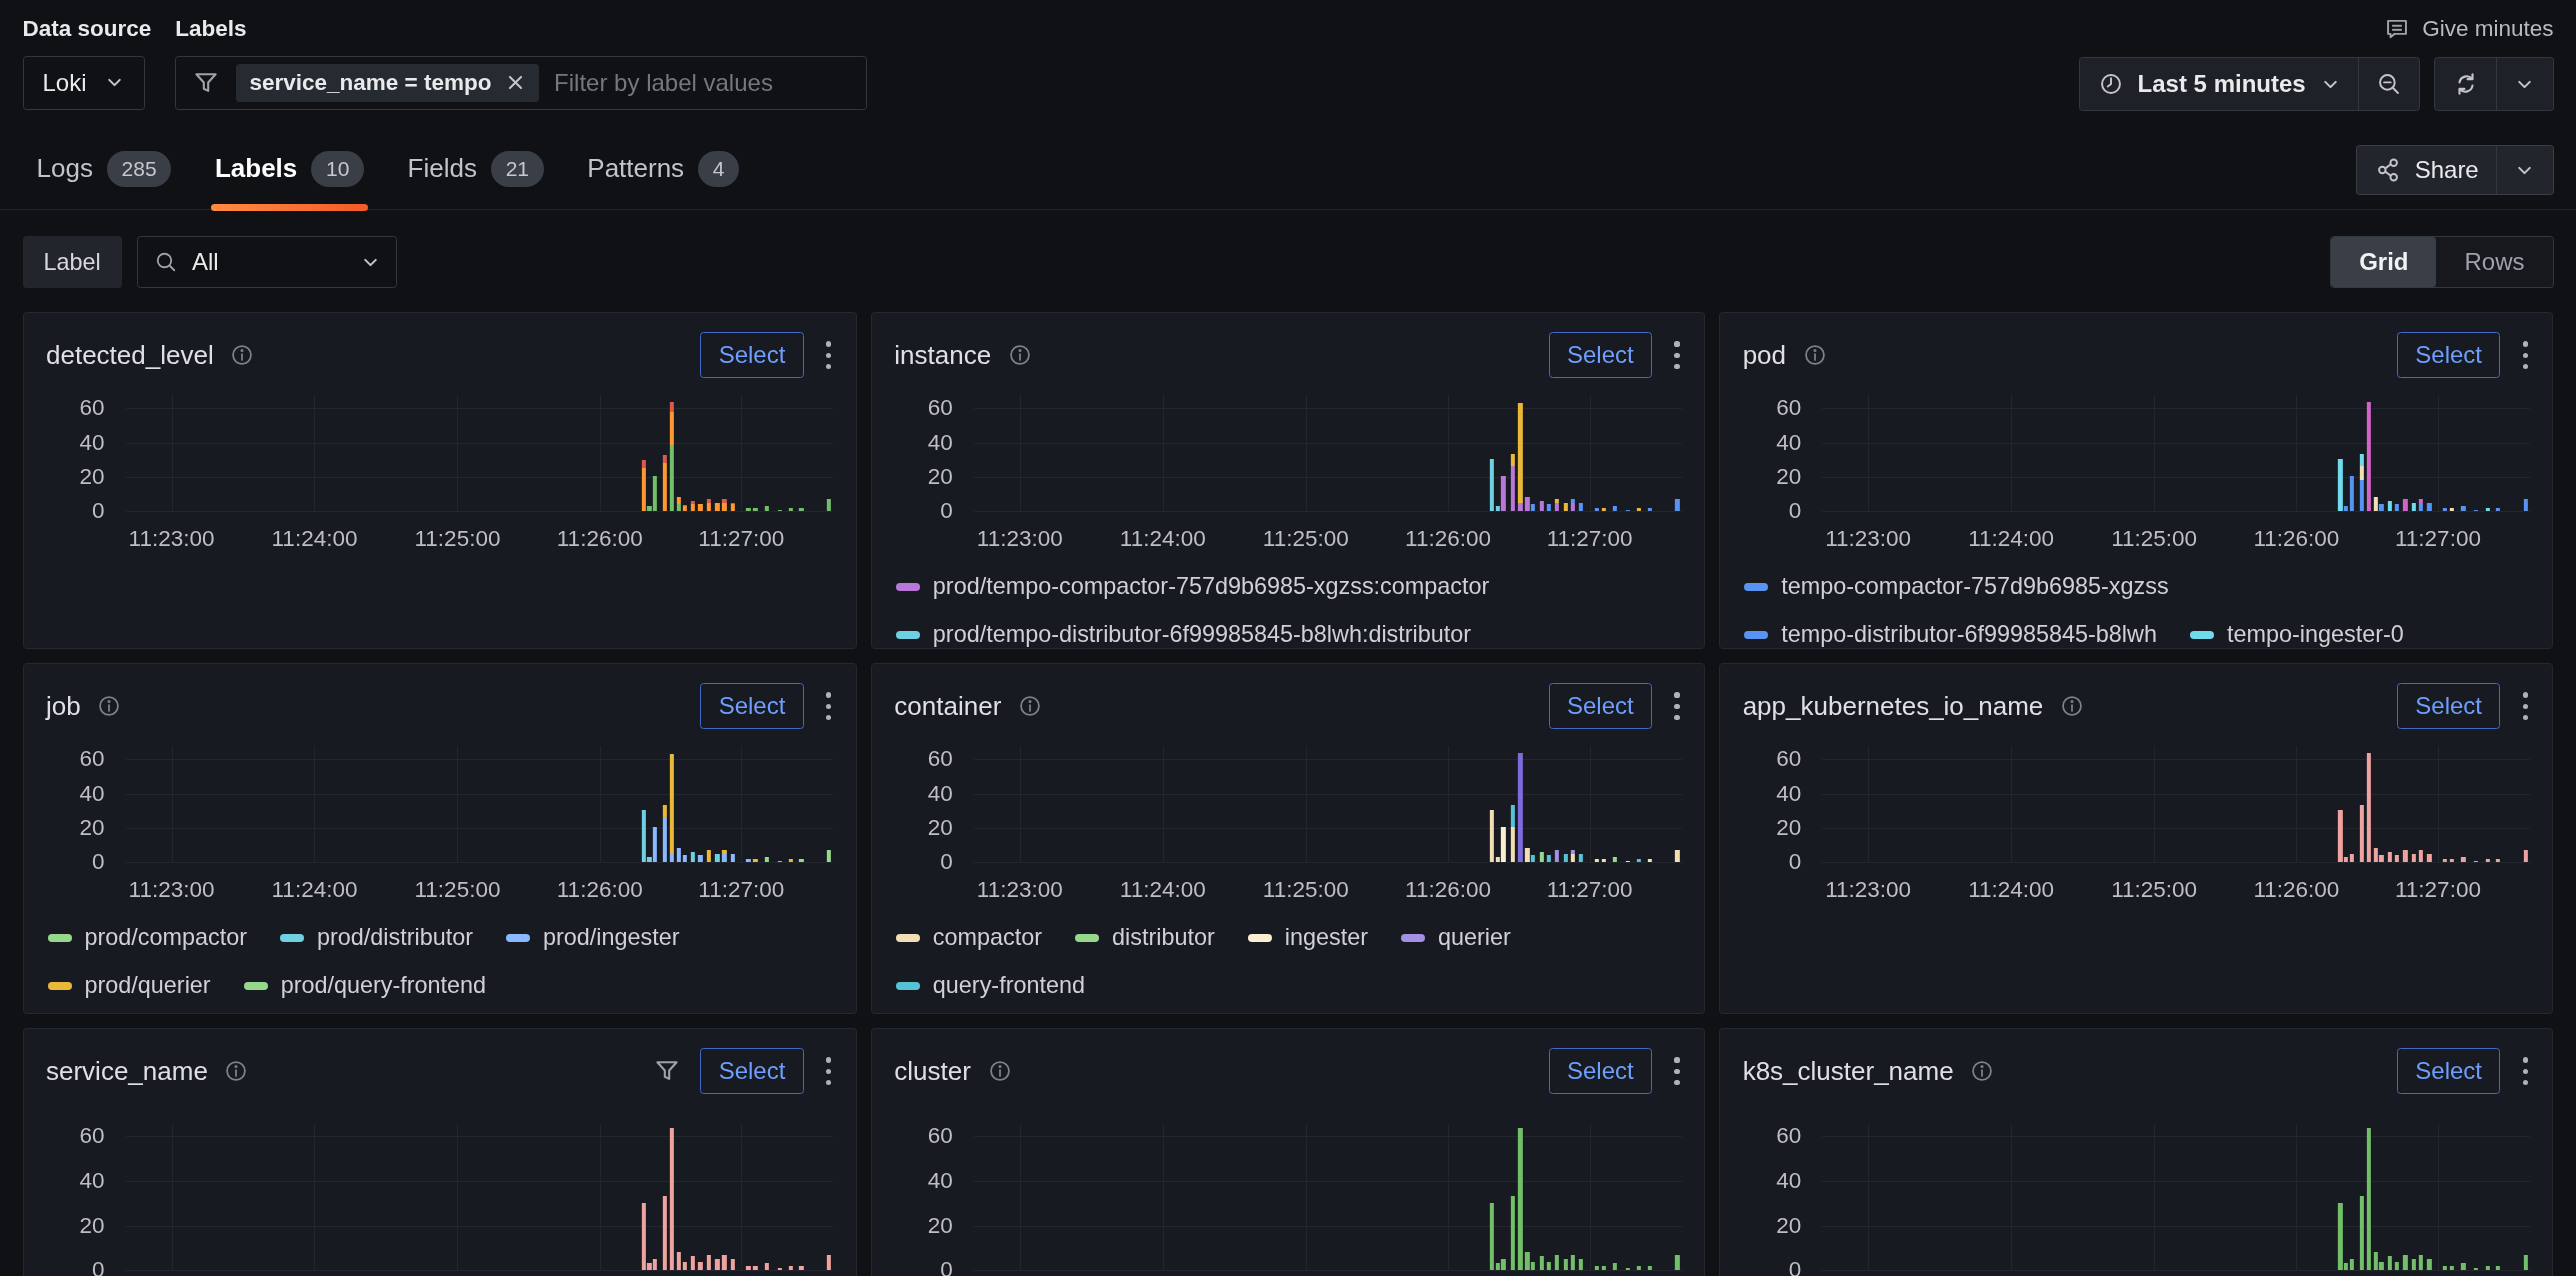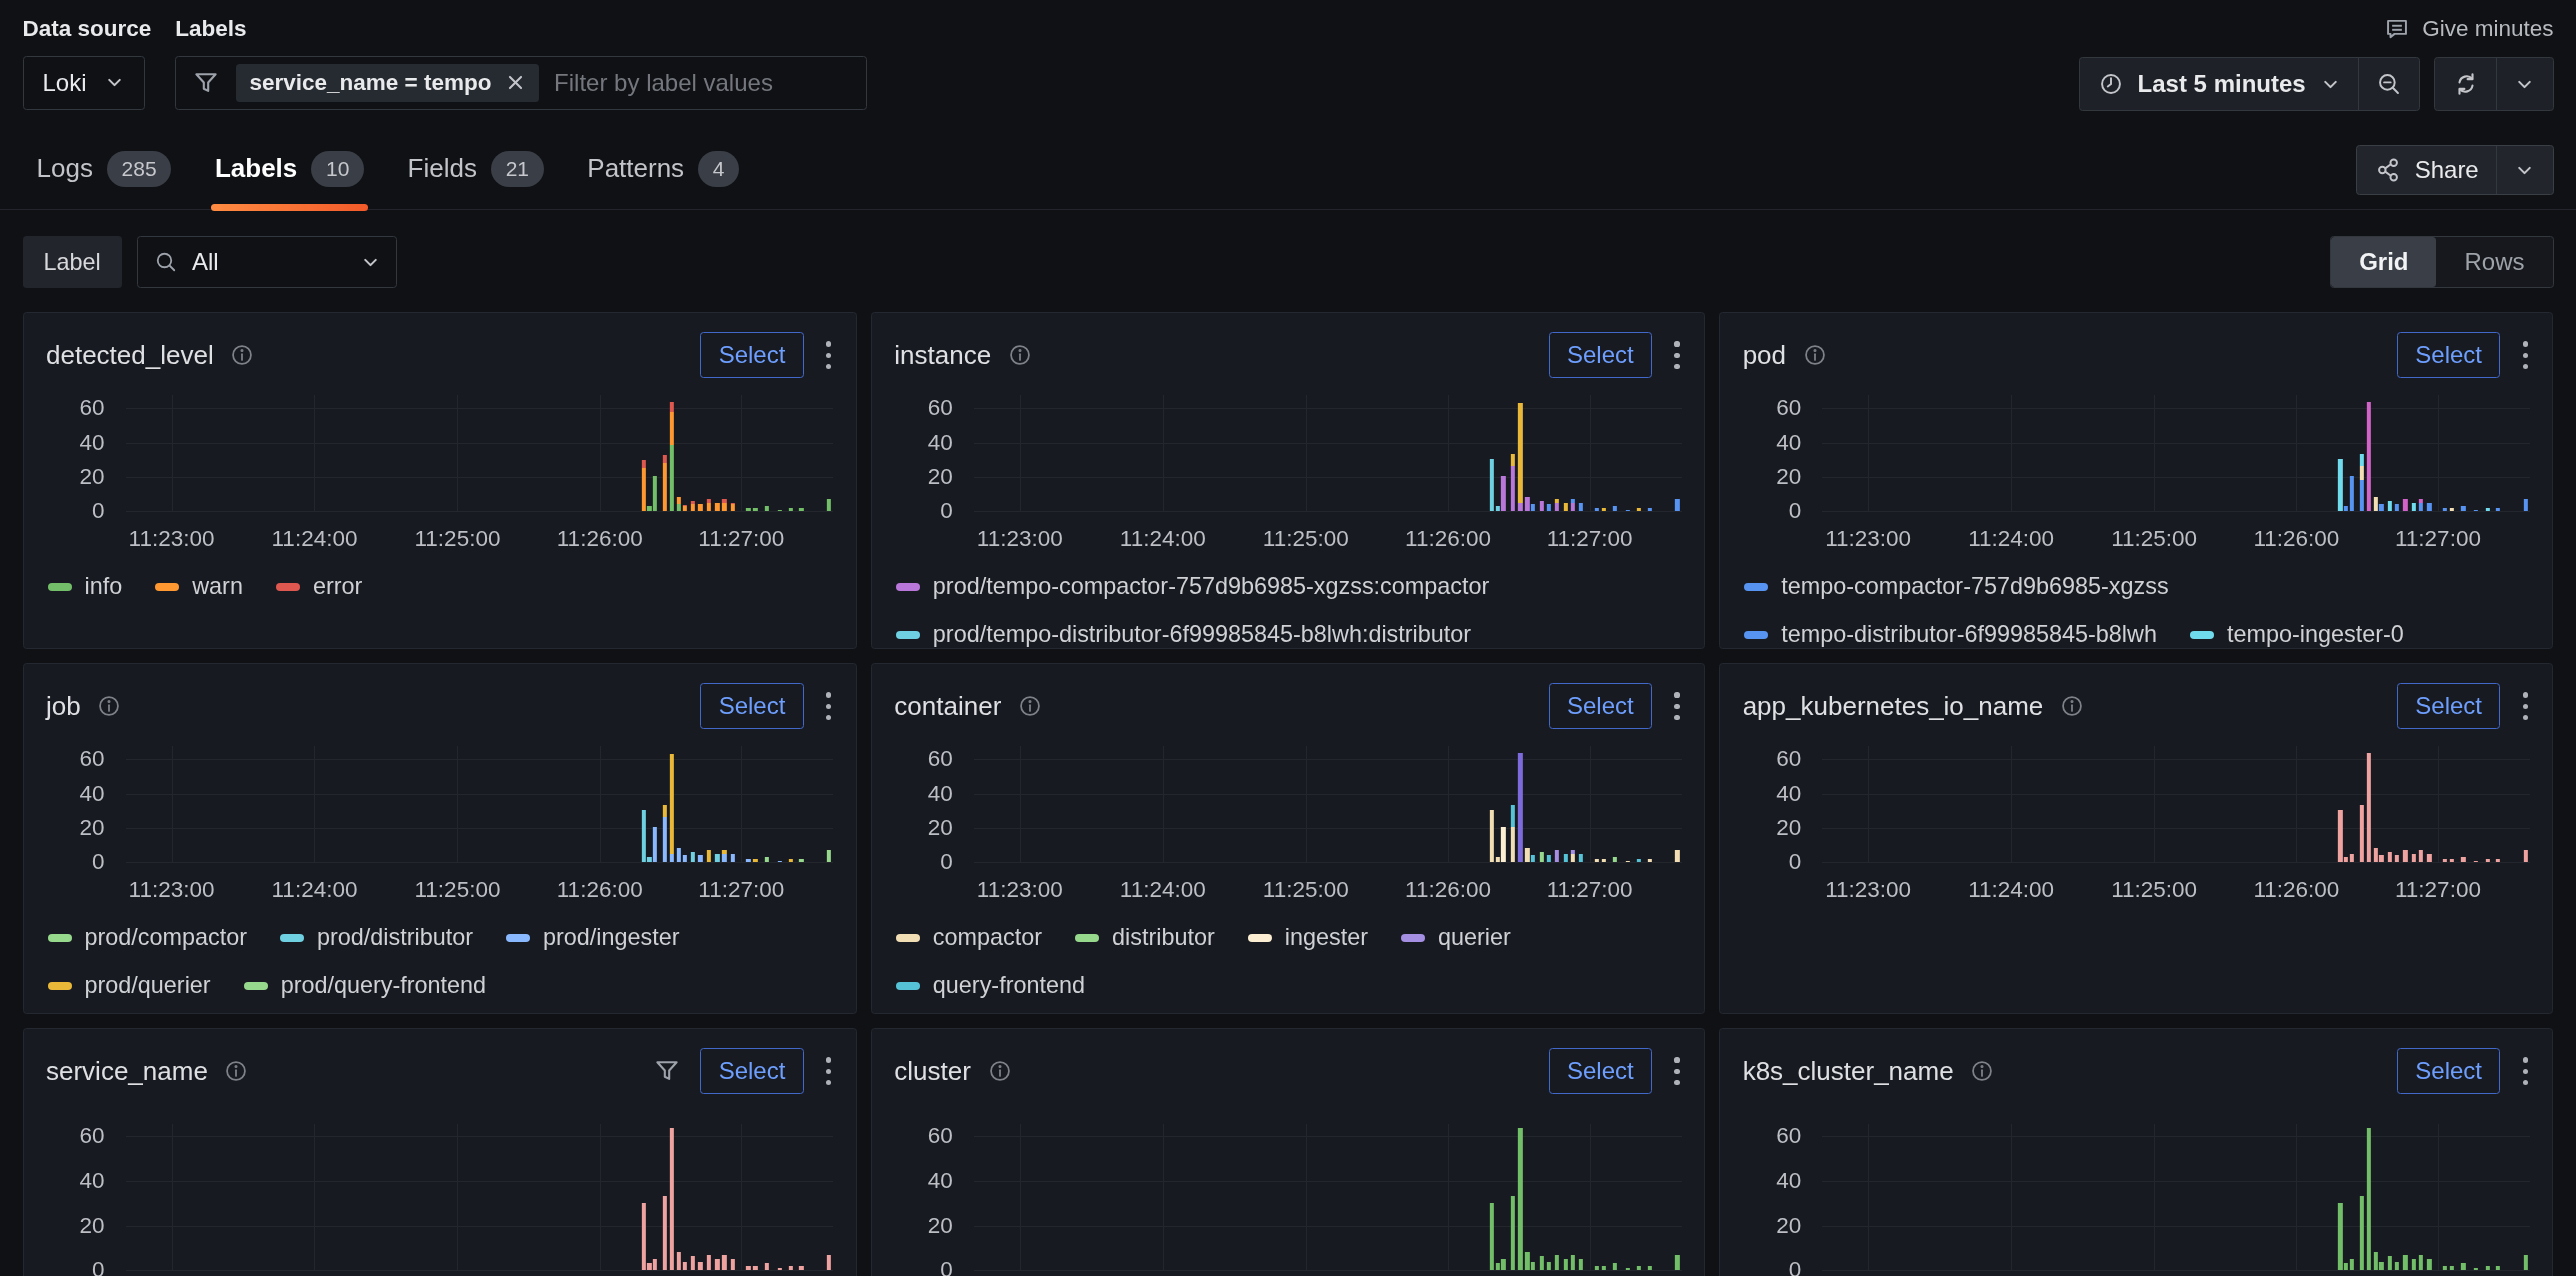--- a/index.html
+++ b/index.html
@@ -333,34 +333,20 @@
           </div>
         </div>
       <div class="xlabels">
           <div class="xtick" style="left: 6.5%;">11:23:00</div>
           <div class="xtick" style="left: 26.7%;">11:24:00</div>
           <div class="xtick" style="left: 46.9%;">11:25:00</div>
           <div class="xtick" style="left: 67%;">11:26:00</div>
           <div class="xtick" style="left: 87%;">11:27:00</div>
         </div>
     </div>
-    <div class="legend" style="top: 260px;">
-        <div class="legend-item">
-          <span class="swatch" style="background: rgb(115, 191, 105);"></span>
-          <span>info</span>
-        </div>
-        <div class="legend-item">
-          <span class="swatch" style="background: rgb(255, 152, 48);"></span>
-          <span>warn</span>
-        </div>
-        <div class="legend-item">
-          <span class="swatch" style="background: rgb(222, 88, 80);"></span>
-          <span>error</span>
-        </div>
-      </div>
   </div>
     <div class="panel">
     <div class="panel-header">
       <span class="panel-title">instance</span>
       <svg class="info-icon" width="26" height="26" viewBox="0 0 32 32" fill="none" stroke="currentColor" stroke-width="2.2" stroke-linecap="round">
           <circle cx="16" cy="16" r="11"></circle>
           <line x1="16" y1="15" x2="16" y2="22"></line>
           <circle cx="16" cy="10.5" r="0.8" fill="currentColor"></circle>
         </svg>
       <div class="panel-actions">

